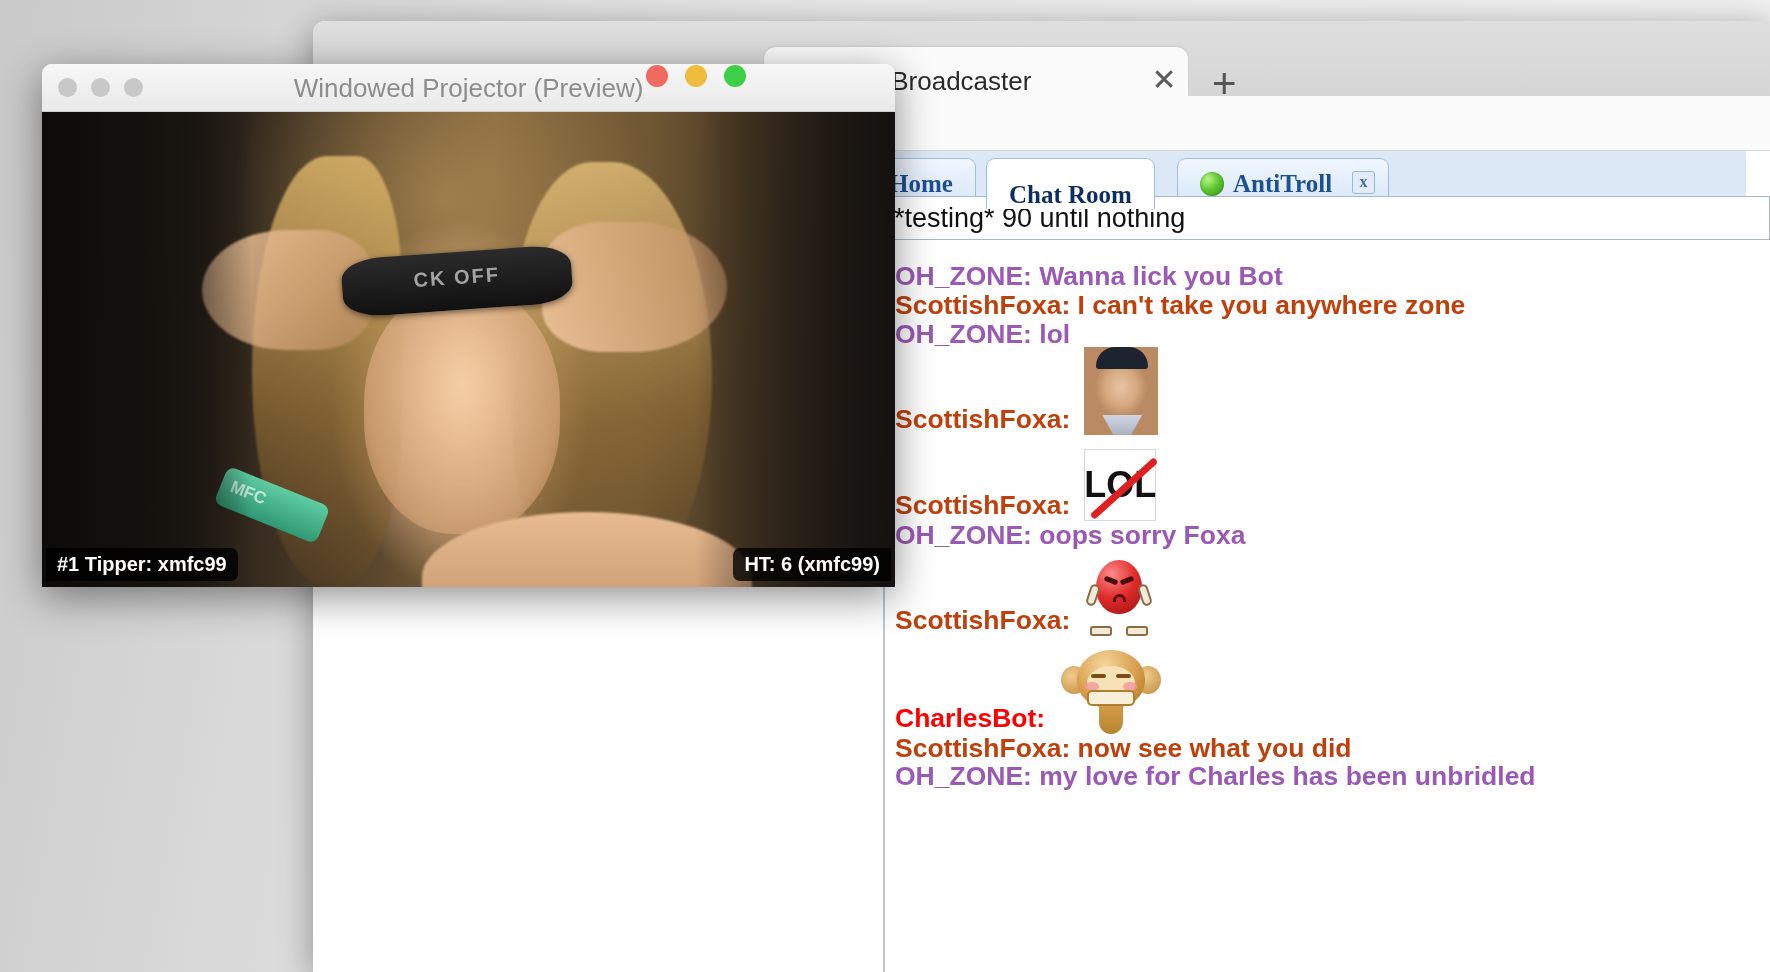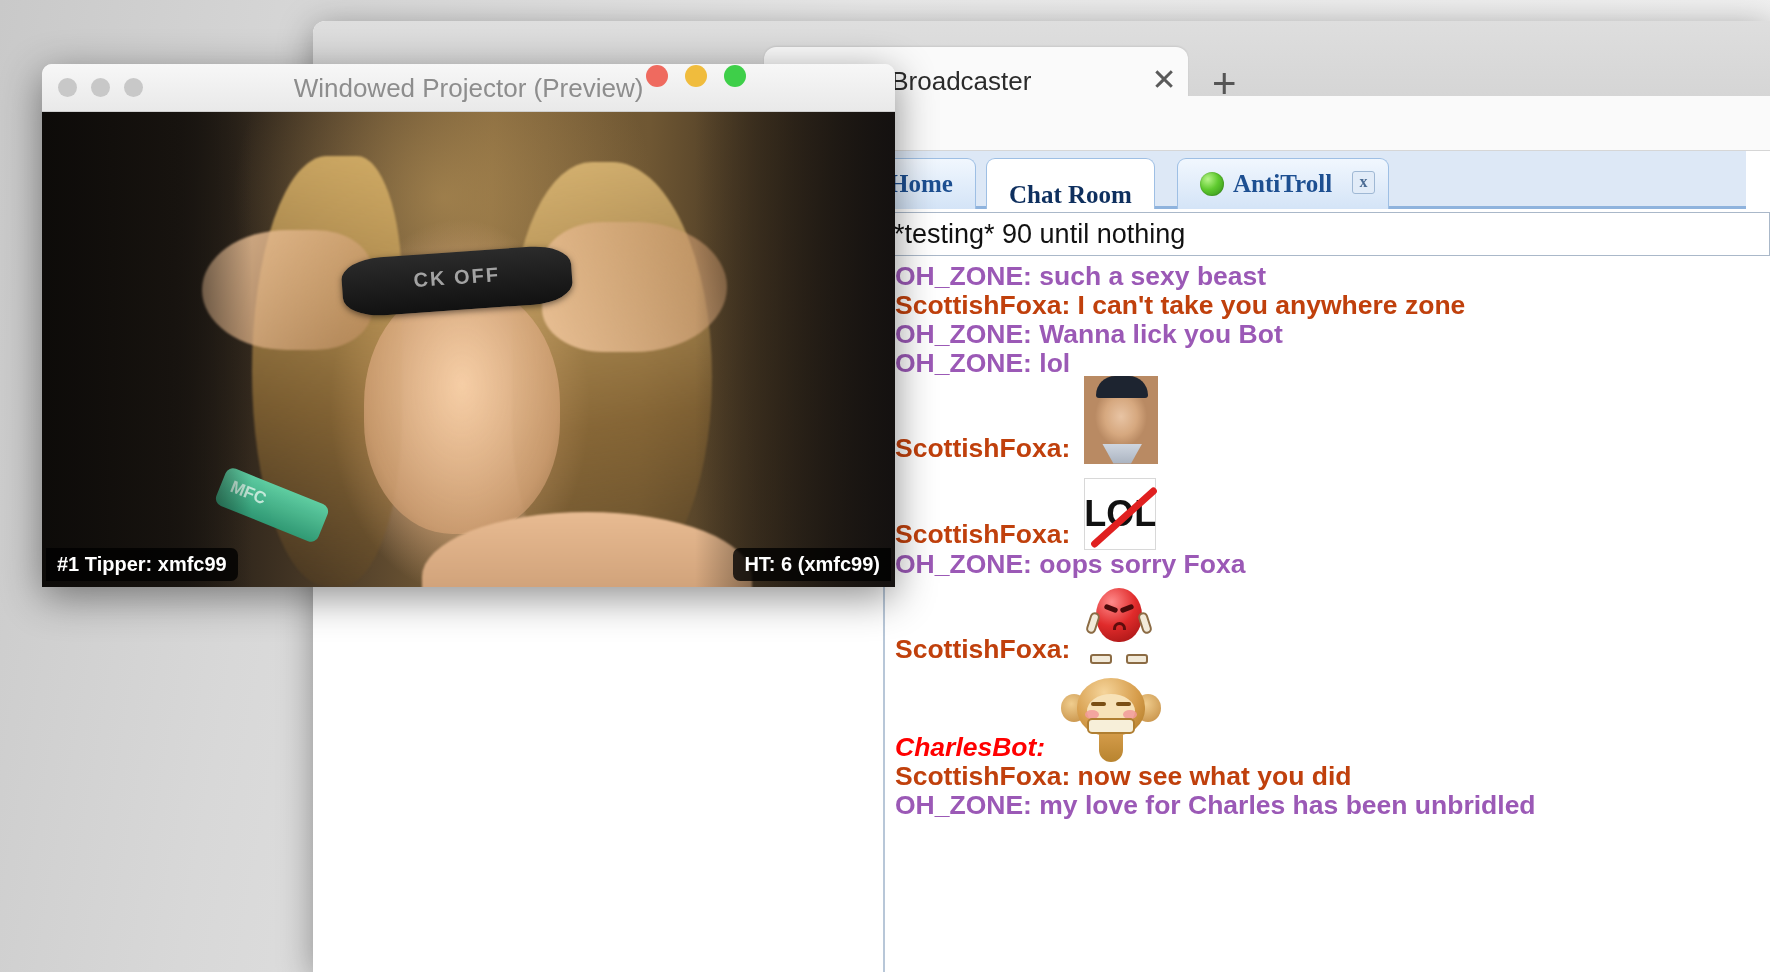--- a/index.html
+++ b/index.html
@@ -115,36 +115,36 @@
   }
   .tab-x {
     position: absolute; right: 13px; top: 12px;
     width: 23px; height: 23px; border: 1px solid #9fb8d4; border-radius: 3px;
     background: #e2ecf8; color: #4a6b93; font-size: 16px; line-height: 20px;
     text-align: center;
   }
 
   
   .topic-bar {
-    position: absolute; left: 570px; top: 61px; width: 887px; height: 44px;
+    position: absolute; left: 570px; top: 45px; width: 887px; height: 44px;
     background: #ffffff; border: 1px solid #aab8c9;
     display: flex; align-items: center; padding-left: 10px;
     font-size: 27px; color: #111;
   }
 
   
   .chatlog {
     position: absolute; left: 570px; top: 107px; width: 887px; height: 714px;
     background: #ffffff; border-left: 2px solid #b8c7d8;
     padding: 4px 0 0 10px; overflow: hidden;
   }
   .msg { font-size: 26.5px; font-weight: bold; line-height: 1.09; white-space: nowrap; }
   .msg.zone { color: #9b59b6; }
   .msg.foxa { color: #c0400c; }
-  .msg.bot  { color: #ff0000; font-style: italic; }
+  .msg.bot  { color: #ff0000; }
   .msg.emote { display: flex; align-items: flex-end; height: 86px; }
   .msg.emote .who { line-height: 1; padding-bottom: 2px; }
   .emoji-img { margin-left: 16px; display:block; }
 
   
   .emo-photo {
     width: 74px; height: 88px; margin-left: 14px; margin-bottom: 0px;
     background:
       radial-gradient(ellipse 26px 30px at 50% 46%, #e8c4a4 0%, #d6a87f 62%, #b98a63 100%),
       linear-gradient(#5d6f86 0%, #43546b 35%, #2b3445 100%);
@@ -567,23 +567,22 @@
         <span class="tab-x">x</span>
       </div>
     </div>
 
     <div class="topic-bar">
       <span>*testing* 90 until nothing</span>
     </div>
 
     <div class="chatlog">
 
-      <div class="msg zone">OH_ZONE: such a sexy beast</div>
+      <div class="msg zone">OH_ZONE: Wanna lick you Bot</div>
       <div class="msg foxa">ScottishFoxa: I can't take you anywhere zone</div>
-      <div class="msg zone">OH_ZONE: Wanna lick you Bot</div>
       <div class="msg zone">OH_ZONE: lol</div>
 
       <div class="msg foxa emote">
         <span class="who">ScottishFoxa:</span>
         <span class="emo-photo emoji-img"></span>
       </div>
 
       <div class="msg foxa emote">
         <span class="who">ScottishFoxa:</span>
         <span class="emo-lol emoji-img">LOL<i class="slash"></i></span>

